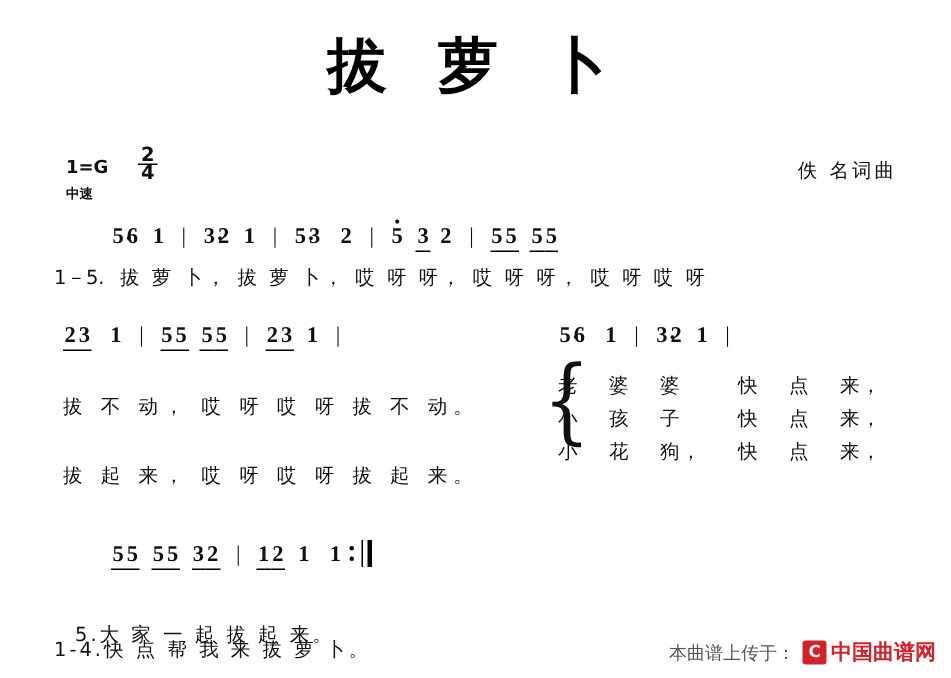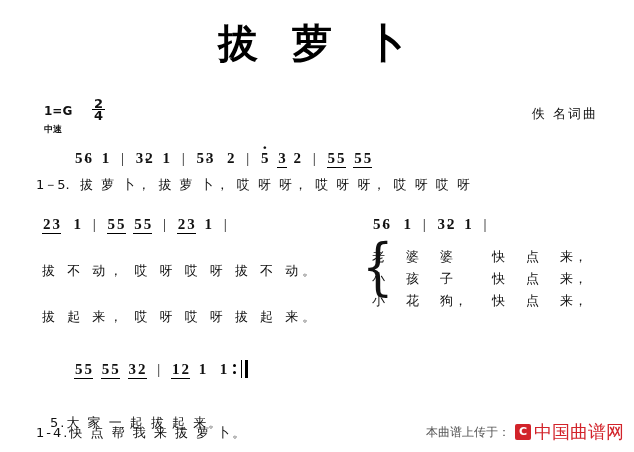--- a/index.html
+++ b/index.html
@@ -216,22 +216,22 @@
     background: #d2232a;
     color: #fff;
     font-size: 11px;
     font-weight: bold;
     padding: 1px 4px 2px 4px;
     border-radius: 2px;
     letter-spacing: 0;
   }
   .footer .logo-text {
     color: #d2232a;
-    font-size: 18px;
-    font-weight: normal;
+    font-size: 14px;
+    font-weight: bold;
   }
 </style>
 </head>
 <body>
 
 <div class="sheet">
 
   <div class="title">拔 萝 卜</div>
 
   <div class="key-sig">1=G</div>

